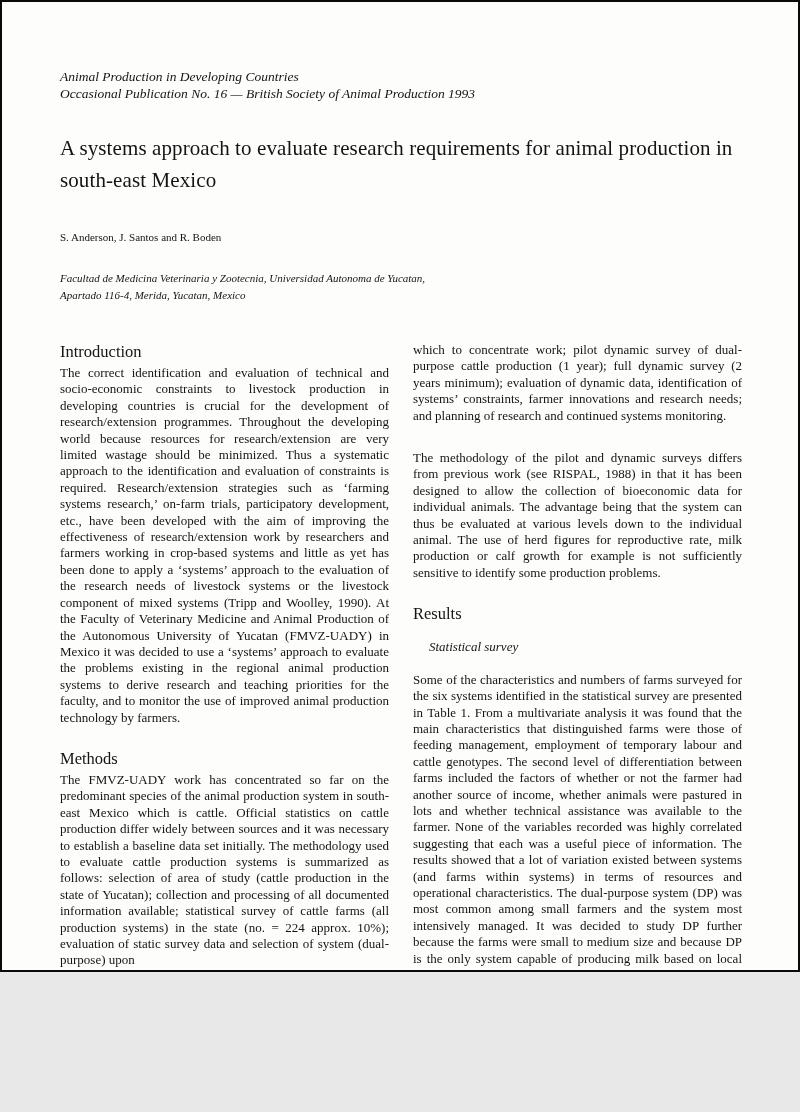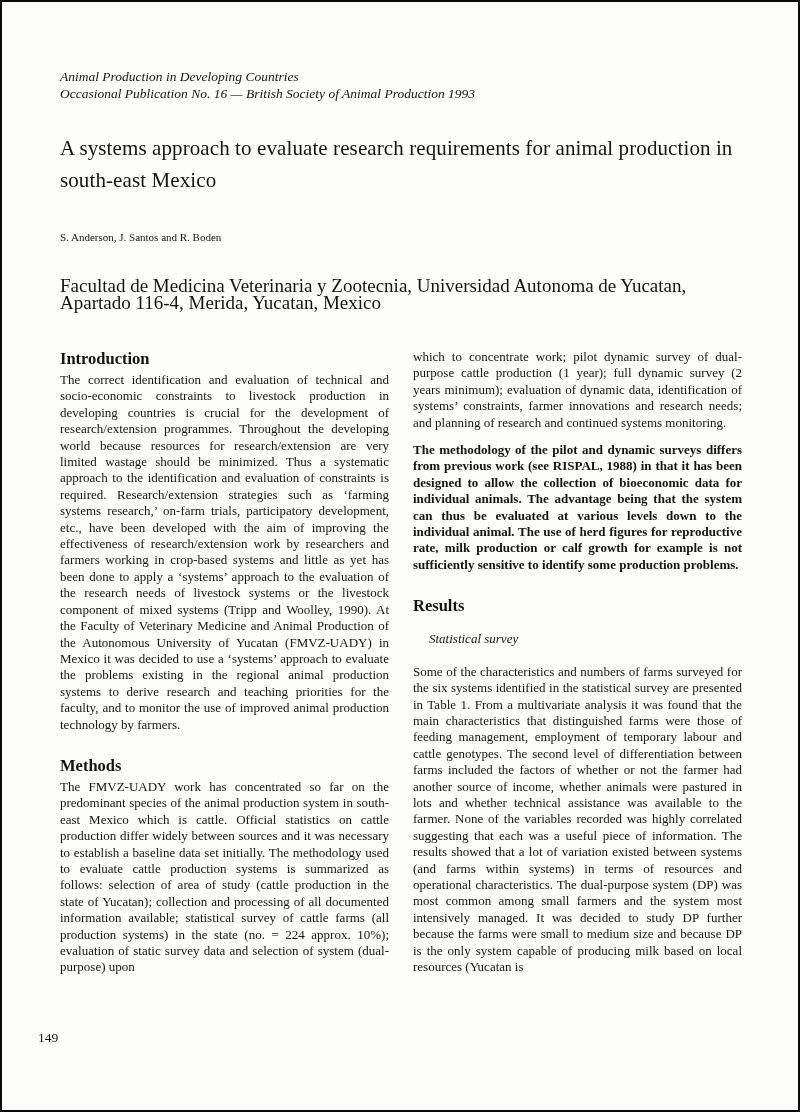--- a/index.html
+++ b/index.html
@@ -3,21 +3,21 @@
 <meta charset="utf-8">
 <style>
   html, body {
     margin: 0;
     padding: 0;
     background: #e8e8e8;
   }
   .page {
     position: relative;
     width: 800px;
-    height: 1112px;
+    height: 972px;
     margin: 0 auto;
     background: #fdfdfc;
     border: 2px solid #0a0a0a;
     box-sizing: border-box;
     font-family: "Liberation Serif", "DejaVu Serif", serif;
     color: #141414;
     overflow: hidden;
   }
   .content {
     position: absolute;
@@ -41,51 +41,51 @@
     font-weight: normal;
     letter-spacing: 0.1px;
     max-width: 680px;
   }
   .authors {
     margin: 32px 0 0 0;
     font-size: 11px;
     line-height: 18px;
   }
   .affiliation {
-    margin: 31px 0 0 0;
-    font-size: 19px;
+    margin: 24px 0 0 0;
+    font-style: italic;
+    font-size: 11px;
     line-height: 17px;
   }
   .columns {
     display: flex;
     gap: 24px;
     margin-top: 38px;
   }
   .col {
     width: 329px;
     text-align: justify;
     font-size: 13px;
     line-height: 16.4px;
   }
   .col h2.section-heading {
     font-size: 16.5px;
     line-height: 19px;
     margin: 0 0 4px 0;
-    font-weight: bold;
+    font-weight: normal;
     text-align: left;
   }
   .col h2.section-heading.spaced {
     margin-top: 23px;
   }
   .col p.body-para {
     margin: 0;
   }
   .col p.body-para + p.body-para {
-    margin-top: 11px;
-    font-weight: bold;
+    margin-top: 26px;
   }
   .subheading {
     margin: 16px;
     font-style: italic;
     text-align: left;
     font-size: 13px;
     line-height: 16.4px;
   }
   .page-number {
     position: absolute;

